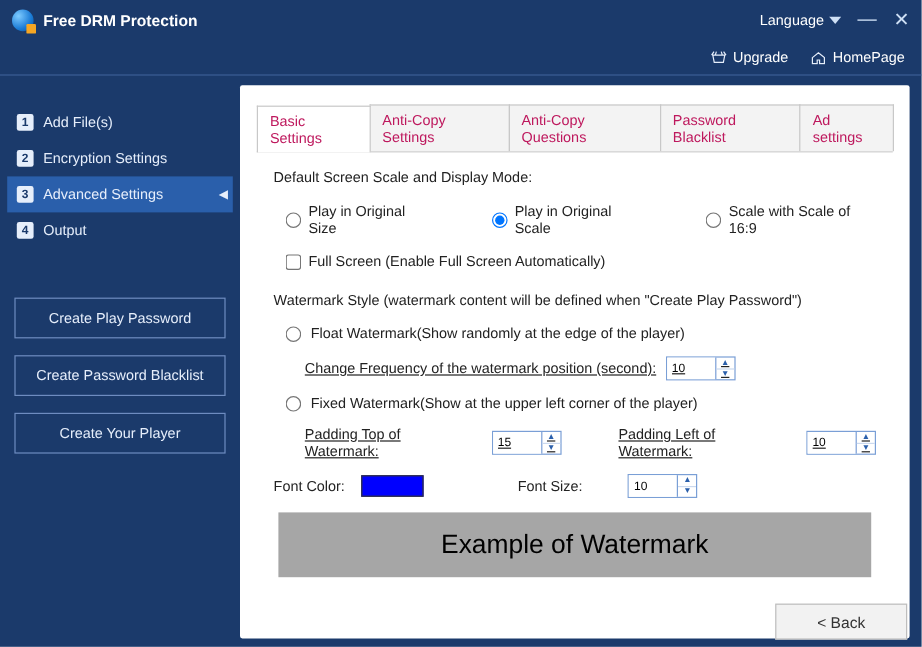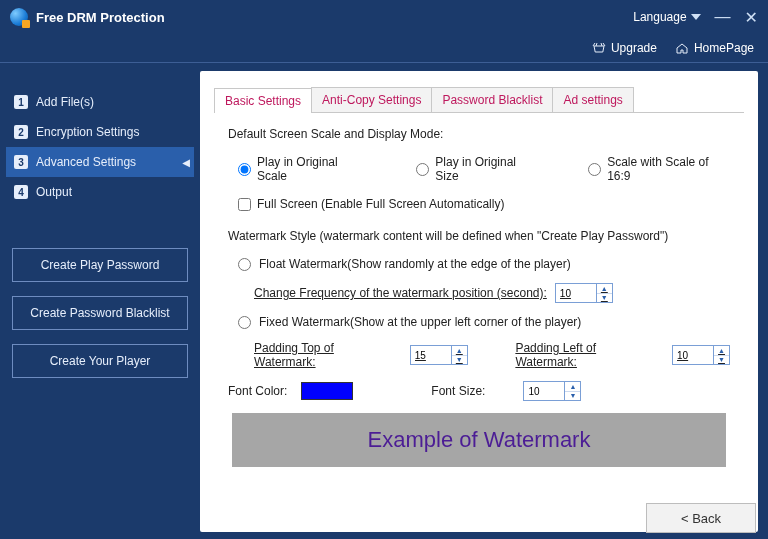--- a/index.html
+++ b/index.html
@@ -38,21 +38,21 @@
   input[type=radio], input[type=checkbox] { width: 13px; height: 13px; }
   .checkbox-row { margin: 0 0 18px 10px; display: flex; align-items: center; gap: 6px; }
   .sub { margin-left: 26px; text-decoration: underline; }
   .spin { display: inline-flex; align-items: stretch; border: 1px solid #7a9fd6; height: 20px; }
   .spin input { border: none; width: 40px; padding: 0 4px; font-size: 10px; outline: none; }
   .spin .arrows { width: 16px; display: flex; flex-direction: column; border-left: 1px solid #7a9fd6; }
   .spin .ar { flex: 1; display: flex; align-items: center; justify-content: center; font-size: 7px; color: #2a5fab; cursor: pointer; user-select: none; }
   .spin .ar:first-child { border-bottom: 1px solid #cbd9ef; }
   .color-swatch { width: 52px; height: 18px; background: #0000ff; border: 1px solid #333; display: inline-block; vertical-align: middle; cursor: pointer; }
   .watermark-box { background: #a6a6a6; height: 54px; display: flex; align-items: center; justify-content: center; margin: 6px 4px 0 4px; }
-  .watermark-box span { color: #4c1d95; font-size: 22px; }
+  .watermark-box span { color: #000000; font-size: 22px; }
 
   .footer { position: absolute; right: 12px; bottom: 6px; display: flex; gap: 12px; }
   .navbtn { width: 110px; height: 30px; background: #f2f2f2; border: 1px solid #bdbdbd; font-size: 13px; cursor: pointer; color: #333; }
 </style>
 </head>
 <body>
 
 <div class="titlebar">
   <span class="logo"></span>
   <span class="title">Free DRM Protection</span>
@@ -110,38 +110,39 @@
 
     <button class="side-btn">Create Play Password</button>
     <button class="side-btn">Create Password Blacklist</button>
     <button class="side-btn">Create Your Player</button>
   </div>
 
   <div class="panel">
     <div class="tabs">
       <div class="tab active">Basic Settings</div>
       <div class="tab">Anti-Copy Settings</div>
+      <div class="tab">Anti-Copy Questions</div>
       <div class="tab">Password Blacklist</div>
       <div class="tab">Ad settings</div>
     </div>
 
     <div class="content">
       <div class="section-title">Default Screen Scale and Display Mode:</div>
 
       <div class="radio-row">
+        <label class="radio-opt">
+          <input type="radio" name="scale" style="">
+          <span>Play in Original Size</span>
+        </label>
         <label class="radio-opt">
           <input type="radio" name="scale" checked="" style="">
           <span>Play in Original Scale</span>
         </label>
         <label class="radio-opt">
           <input type="radio" name="scale" style="">
-          <span>Play in Original Size</span>
-        </label>
-        <label class="radio-opt">
-          <input type="radio" name="scale" style="">
           <span>Scale with Scale of 16:9</span>
         </label>
       </div>
 
       <label class="checkbox-row">
         <input type="checkbox" style="">
         <span>Full Screen (Enable Full Screen Automatically)</span>
       </label>
 
       <div class="section-title" style="margin-top:6px;">Watermark Style (watermark content will be defined when "Create Play Password")</div>

